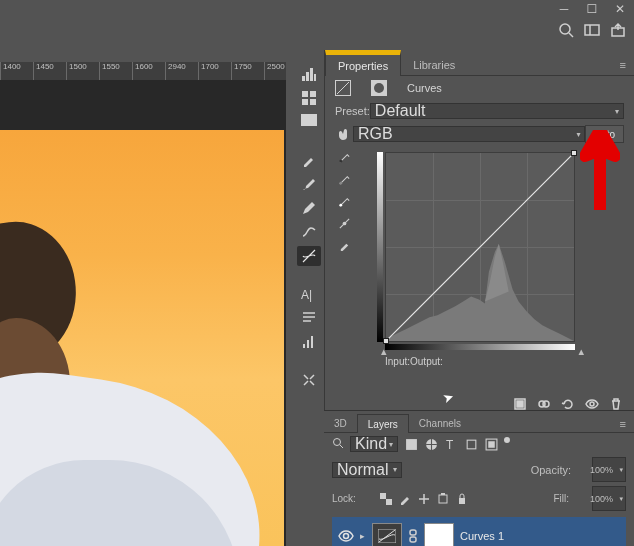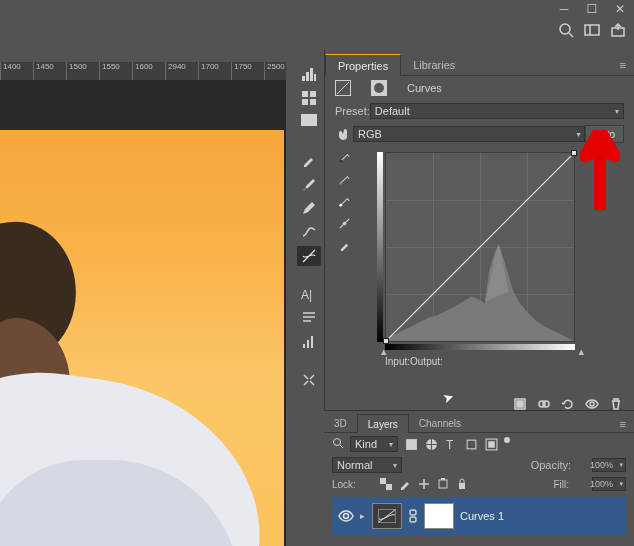--- a/index.html
+++ b/index.html
@@ -30,30 +30,30 @@
   .vtoolbar { position:absolute; top:60px; left:295px; width:28px; display:flex; flex-direction:column; gap:4px; background:#535353; padding:4px 0;}
   .vtoolbar .tbtn { width:24px; height:20px; display:flex; align-items:center; justify-content:center; margin:0 auto;}
   .vtoolbar .tbtn svg{width:16px;height:16px;fill:#d2d2d2;}
   .vtoolbar .tbtn.active { background:#2f2f2f; border-radius:2px;}
   .vtoolbar .gap{height:10px;}
 
   
   .panel { position:absolute; top:50px; left:324px; right:0; bottom:0; background:#535353; border-left:1px solid #383838;}
   .panel-tabs { display:flex; height:26px; border-bottom:1px solid #383838; align-items:flex-end;}
   .panel-tab { padding:5px 12px 4px; font-size:11px; color:#bdbdbd;}
-  .panel-tab.active { background:#535353; border-top:1px solid #eab308; border-left:1px solid #383838; border-right:1px solid #383838; position:relative; top:1px; color:#e6e6e6;}
+  .panel-tab.active { background:#535353; border-top:5px solid #eab308; border-left:1px solid #383838; border-right:1px solid #383838; position:relative; top:1px; color:#e6e6e6;}
   .panel-menu { margin-left:auto; padding:4px 8px;}
 
   .prop-header { display:flex; align-items:center; gap:20px; padding:4px 10px;}
   .prop-header .iconbox{width:16px;height:16px;display:flex;align-items:center;justify-content:center;}
   .prop-header .label{font-size:11px;color:#d6d6d6;}
 
   .row { display:flex; align-items:center; padding:3px 10px; gap:0;}
   .row .rlabel{color:#c8c8c8; font-size:11px;}
-  .select { flex:1; height:16px; background:#444; border:1px solid #333; display:flex; align-items:center; padding:0 4px; font-size:11px; color:#ddd; position:relative;}
+  .select { flex:1; height:16px; background:#444; border:1px solid #333; display:flex; align-items:center; padding:0 4px; font-size:16px; color:#ddd; position:relative;}
   .select::after{content:"▾"; position:absolute; right:4px; font-size:8px; color:#bbb;}
 
   .btn-auto{ height:18px; padding:1px 8px; background:#595959; border:1px solid #3b3b3b; color:#e2e2e2; font-size:10px;}
 
   
   .curves-wrap { position:relative; margin:6px 0 0 60px; width:195px;}
   .curves-grid { width:190px; height:190px; background:#5b5b5b; position:relative; border:1px solid #3d3d3d;}
   .curves-grid .gv,.curves-grid .gh{position:absolute;background:#6a6a6a;}
   .curves-grid .gv{width:1px;height:100%;}
   .curves-grid .gh{height:1px;width:100%;}
@@ -80,21 +80,21 @@
   .lrow{display:flex;align-items:center;padding:3px 8px;gap:6px;}
   .lrow .select{flex:0 0 48px}
   .licongroup{display:flex;gap:6px;}
   .licon{width:14px;height:14px;display:flex;align-items:center;justify-content:center;}
   .licon svg{width:13px;height:13px;fill:#cfcfcf;}
   .dot{width:6px;height:6px;border-radius:50%;background:#cfcfcf;}
 
   .lrow2{display:flex;align-items:center;gap:21px;padding:2px 8px;}
   .lrow2 .select{flex:0 0 70px;}
   .pct{display:flex;align-items:center;gap:2px;}
-  .pct .numbox{width:34px;height:14px;background:#444;border:1px solid #333;font-size:9px;display:flex;align-items:center;justify-content:flex-end;padding:0 12px 0 2px;position:relative;}
+  .pct .numbox{width:34px;height:25px;background:#444;border:1px solid #333;font-size:9px;display:flex;align-items:center;justify-content:flex-end;padding:0 12px 0 2px;position:relative;}
   .pct .numbox::after{content:"▾";position:absolute;right:2px;font-size:7px;}
 
   .lrow3{display:flex;align-items:center;gap:23px;padding:2px 8px;font-size:10px;}
   .lockicons{display:flex;gap:5px;}
   .lockicons .licon svg{width:12px;height:12px;}
 
   .layer-entry{display:flex;align-items:center;height:38px;background:#335a8a;margin:4px 8px 0;padding:0 6px;gap:6px;}
   .layer-entry .eye{width:16px;height:16px;}
   .layer-entry .eye svg{width:16px;height:16px;fill:none;stroke:#e2e2e2;stroke-width:1.5;}
   .thumb-bracket{width:6px;height:28px;display:flex;align-items:center;color:#cfcfcf;font-size:9px;}

